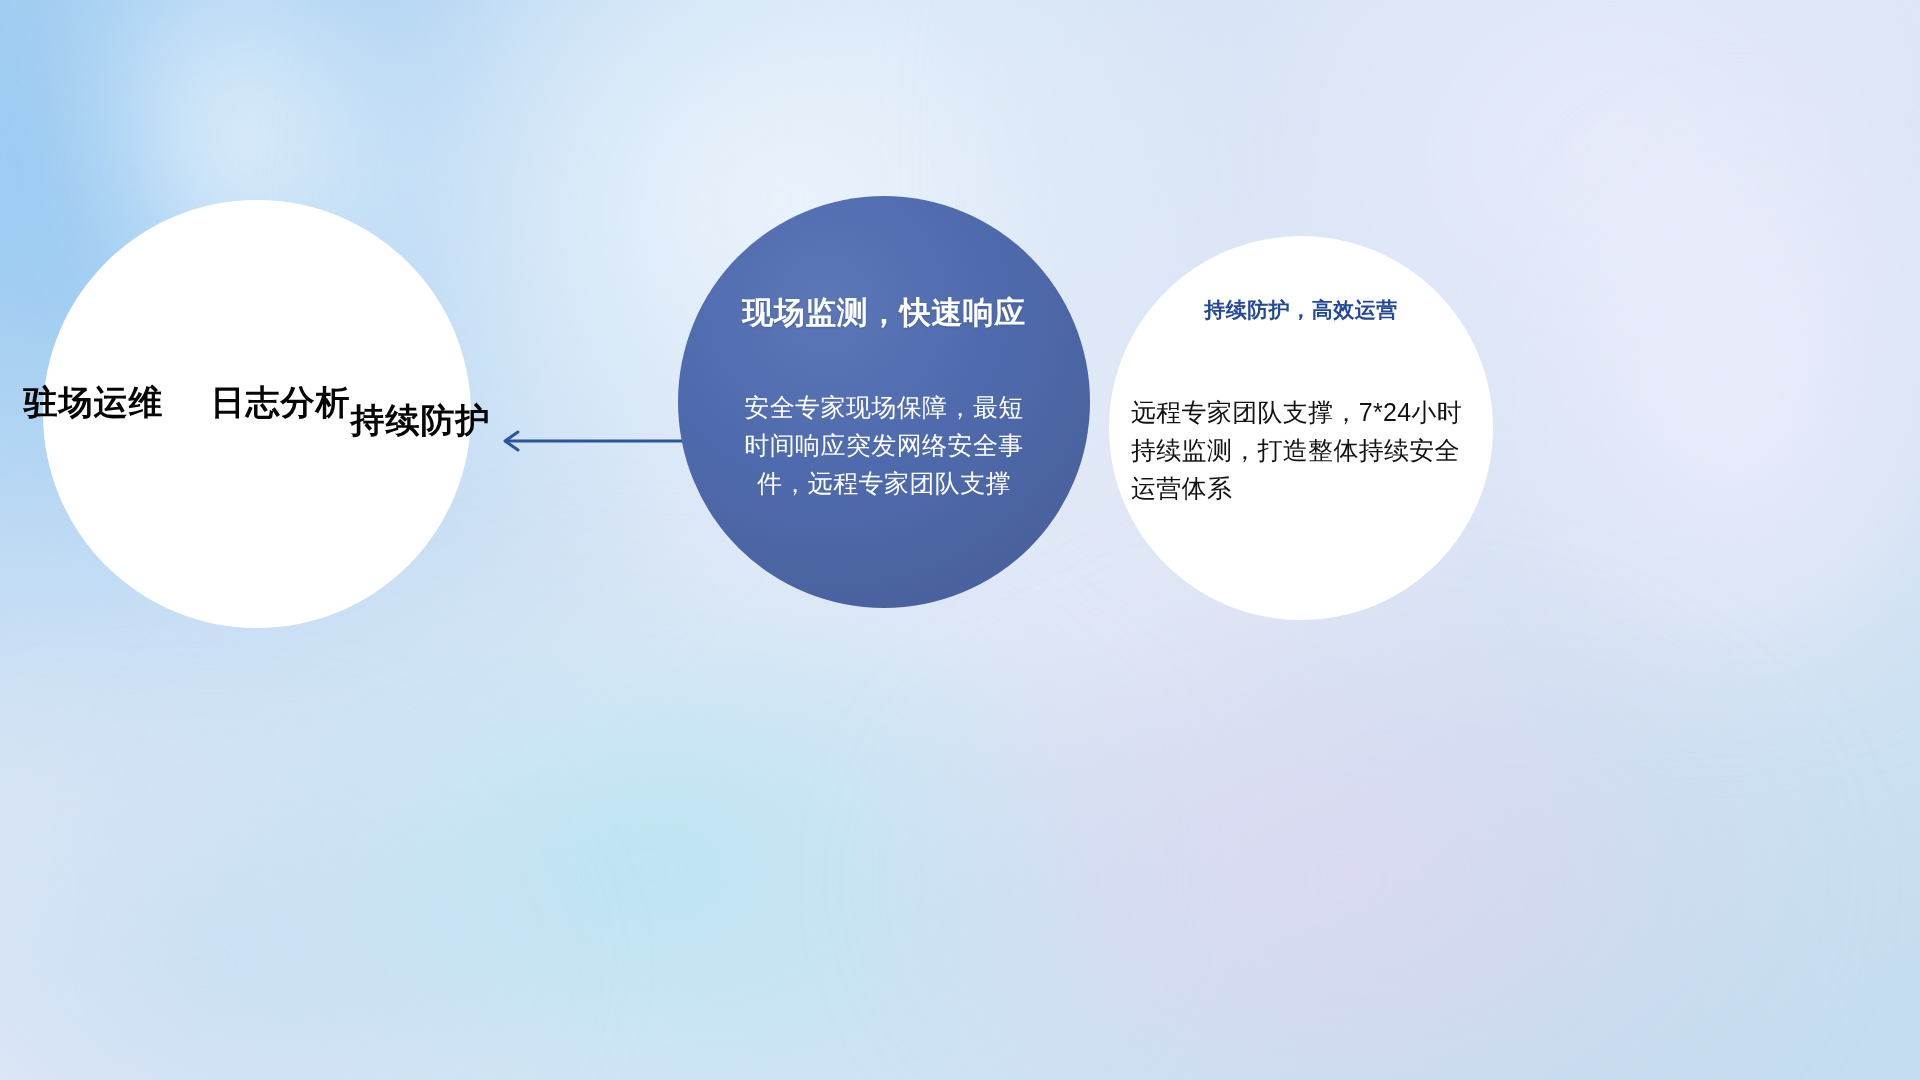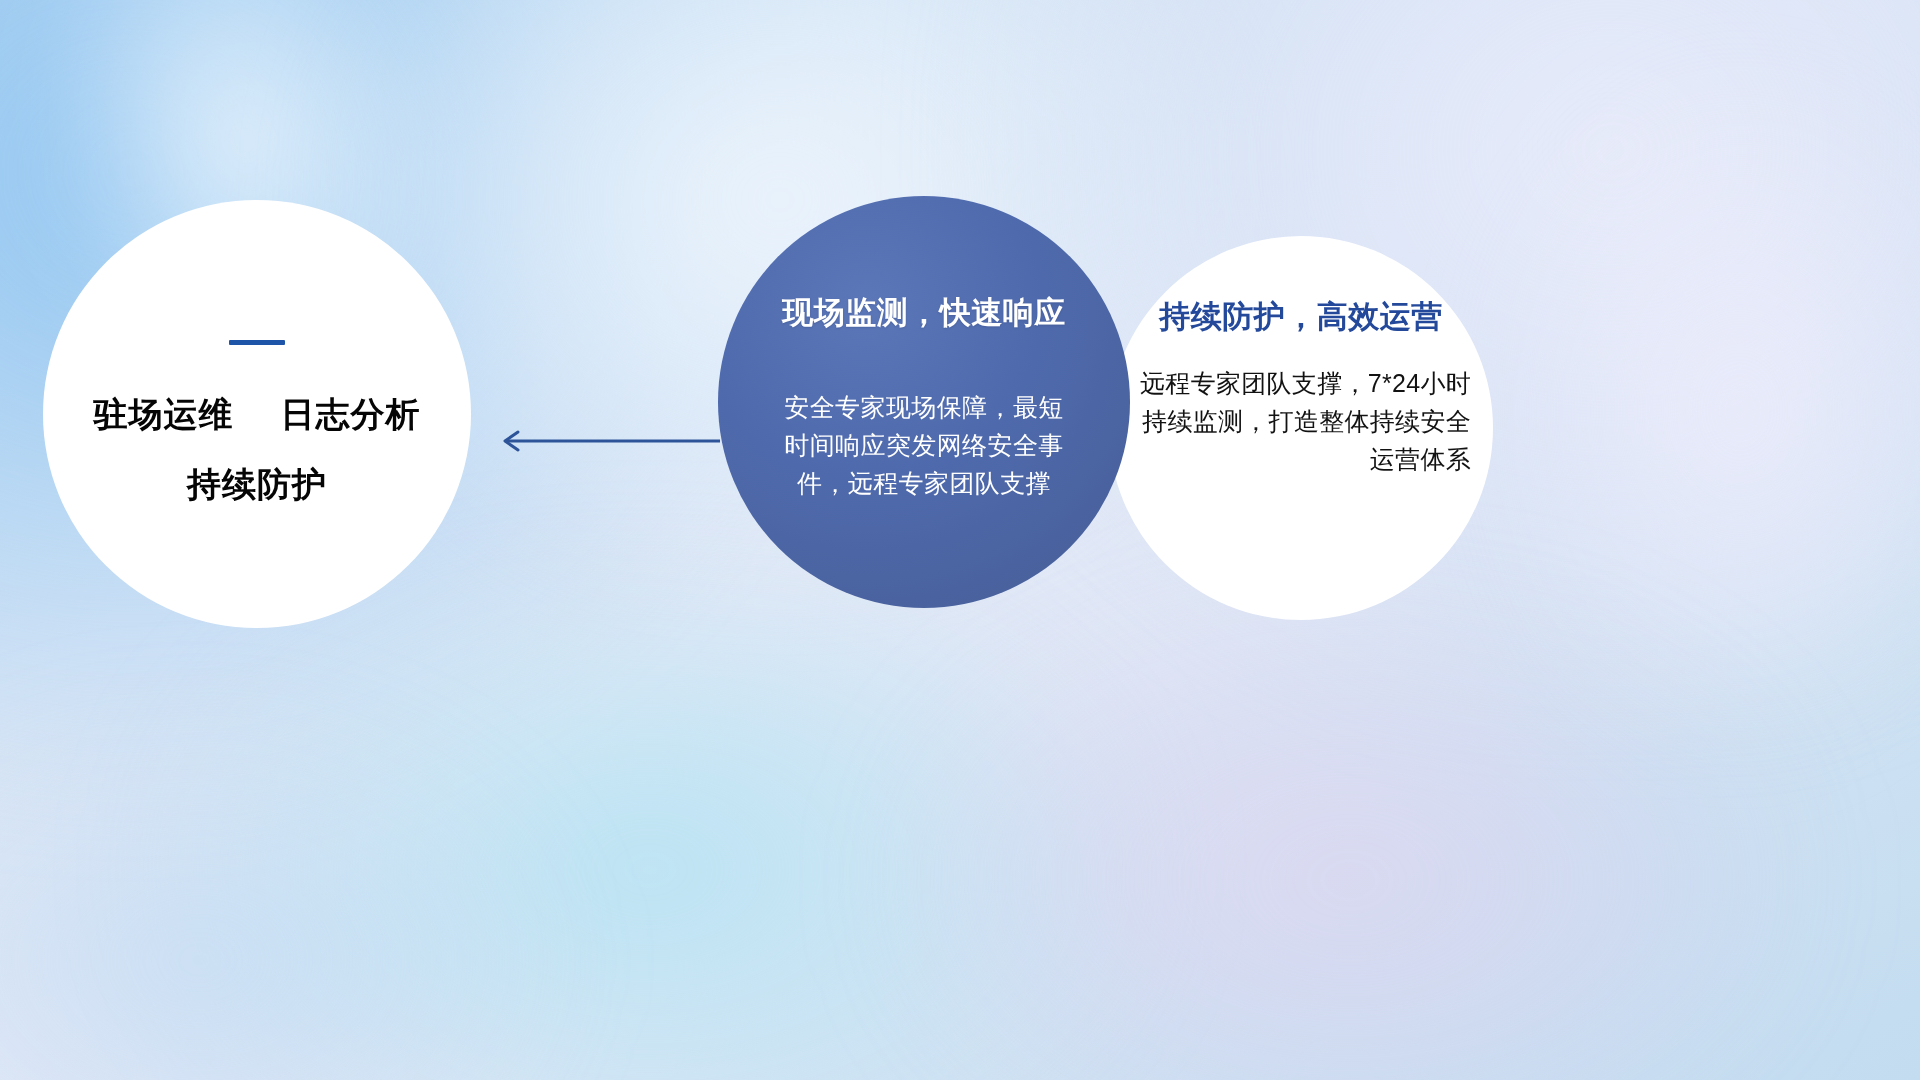--- a/index.html
+++ b/index.html
@@ -103,21 +103,21 @@
     top: 200px;
     width: 428px;
     height: 428px;
     background: #ffffff;
   }
   #circle-left .inner {
     position: absolute;
     left: 0; right: 0;
     top: 0; bottom: 0;
     display: flex;
-    flex-direction: column;
+    flex-direction: row;
     align-items: center;
     justify-content: center;
     padding-top: 12px;
   }
   .accent-dash {
     width: 56px;
     height: 5px;
     background: #1f55a8;
     border-radius: 1px;
     margin-bottom: 52px;
@@ -128,21 +128,21 @@
     color: #050505;
     letter-spacing: 1px;
     line-height: 1.0;
     margin-bottom: 36px;
     white-space: nowrap;
   }
   .left-line:last-child { margin-bottom: 0; }
   .left-line .gap { display: inline-block; width: 26px; }
 
   #circle-mid {
-    left: 718px;
+    left: 678px;
     top: 196px;
     width: 412px;
     height: 412px;
     background: radial-gradient(circle at 36% 26%, #5a74b4 0%, #4e69ab 42%, #4a639f 72%, #46five 100%);
     background: radial-gradient(circle at 36% 26%, #5c77b8 0%, #4f6aac 44%, #4a63a0 74%, #476099 100%);
     z-index: 3;
   }
   #circle-mid .inner {
     position: absolute;
     inset: 0;
@@ -182,33 +182,33 @@
   #circle-right .inner {
     position: absolute;
     inset: 0;
     display: flex;
     flex-direction: column;
     align-items: center;
     padding-top: 60px;
     box-sizing: border-box;
   }
   .right-title {
-    font-size: 31px;
+    font-size: 21px;
     font-weight: 700;
     color: #24499b;
     letter-spacing: 0.5px;
     white-space: nowrap;
-    margin-bottom: 26px;
+    margin-bottom: 69px;
   }
   .right-body {
     font-size: 25px;
     font-weight: 400;
     color: #121212;
     line-height: 1.52;
-    text-align: right;
+    text-align: left;
     width: 340px;
     letter-spacing: 0.3px;
   }
 
   
   #arrow-connector {
     position: absolute;
     left: 492px;
     top: 418px;
     width: 230px;

